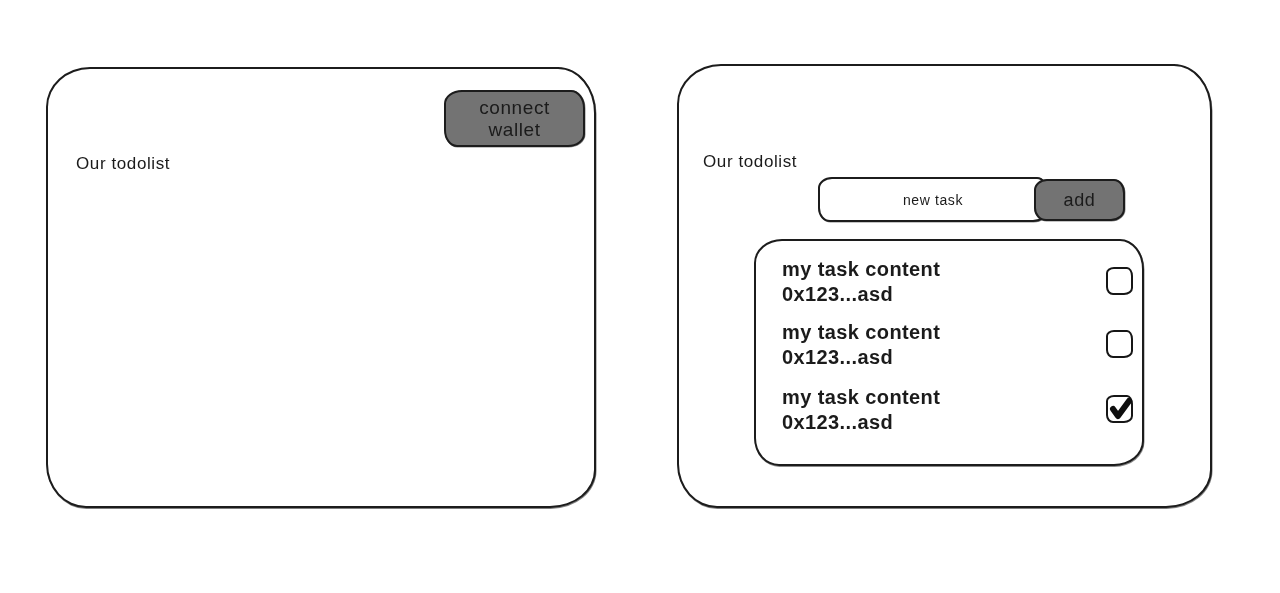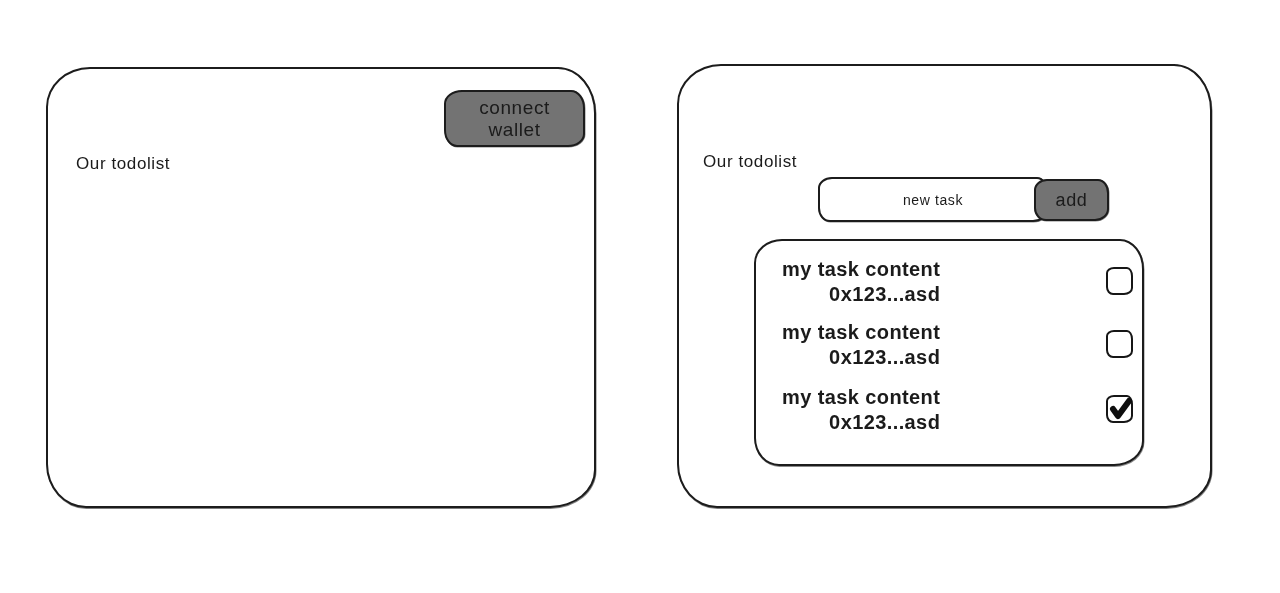--- a/index.html
+++ b/index.html
@@ -73,40 +73,39 @@
     position: absolute;
     left: 100px; top: 111px; width: 230px; height: 45px;
     border-radius: 14px 11px 15px 12px / 11px 15px 12px 14px;
     display: flex; align-items: center; justify-content: center;
     font-size: 14px; letter-spacing: 0.6px; font-weight: 500;
     cursor: text;
     box-shadow: 0.5px 0.5px 0 0 rgba(20,20,20,0.5);
     margin-left: 39px;
   }
   .btn-add {
-    left: 355px; top: 113px; width: 75px; height: 42px;
+    left: 355px; top: 113px; width: 91px; height: 42px;
     border-radius: 13px 11px 14px 12px / 11px 14px 12px 13px;
     font-size: 18px;
   }
   .tasklist {
     position: absolute;
     left: 75px; top: 173px; width: 390px; height: 227px;
     border-radius: 28px 24px 30px 25px / 24px 30px 25px 28px;
     box-shadow: 0.5px 1px 0 0 rgba(20,20,20,0.5);
   }
   .task-row { position: absolute; left: 0; width: 100%; }
   .task-row-1 { top: 16px; }
   .task-row-2 { top: 79px; }
   .task-row-3 { top: 144px; }
   .task-text {
     position: absolute; left: 26px; top: 0;
     font-size: 20px; line-height: 25px;
     letter-spacing: 0.4px; font-weight: 600;
     white-space: nowrap;
-    text-align: right;
   }
   .checkbox {
     position: absolute; left: 350px; top: 10px;
     width: 27px; height: 28px;
     border: 2.5px solid #161616;
     border-radius: 8px 6px 9px 7px / 6px 9px 7px 8px;
     background: #ffffff;
     cursor: pointer;
   }
   .checkbox .check { display: none; position: absolute; left: -2px; top: -4px; }

